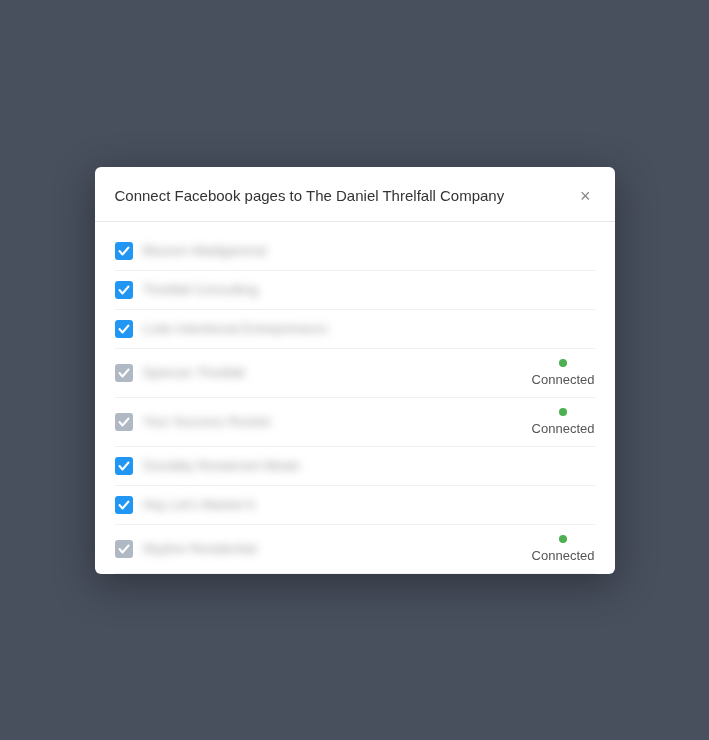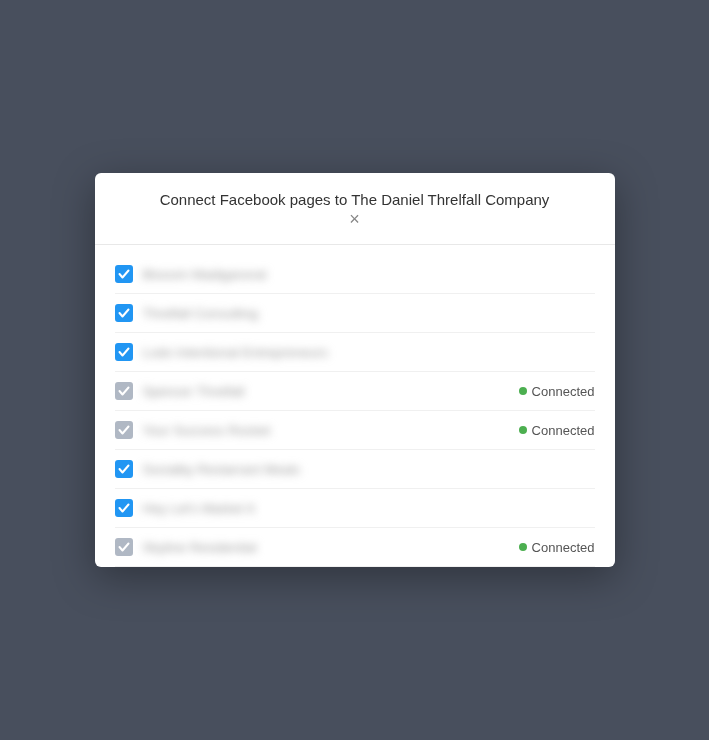--- a/index.html
+++ b/index.html
@@ -42,21 +42,20 @@
       box-shadow: 0 10px 40px rgba(0,0,0,0.35);
       overflow: hidden;
     }
 
     .modal-header {
       display: flex;
       align-items: center;
       justify-content: space-between;
       padding: 18px 20px 14px 20px;
       border-bottom: 1px solid #e8e8e8;
-      flex-direction: column;
     }
 
     .modal-title {
       font-size: 15px;
       font-weight: 500;
       color: #333;
     }
 
     .close-btn {
       background: none;
@@ -121,20 +120,21 @@
     }
 
     .page-status {
       display: flex;
       align-items: center;
       gap: 5px;
       font-size: 13px;
       color: #555;
       flex-shrink: 0;
       margin-left: 16px;
+      flex-direction: column;
     }
 
     .status-dot {
       width: 8px;
       height: 8px;
       border-radius: 50%;
       background: #4caf50;
       flex-shrink: 0;
     }
 

